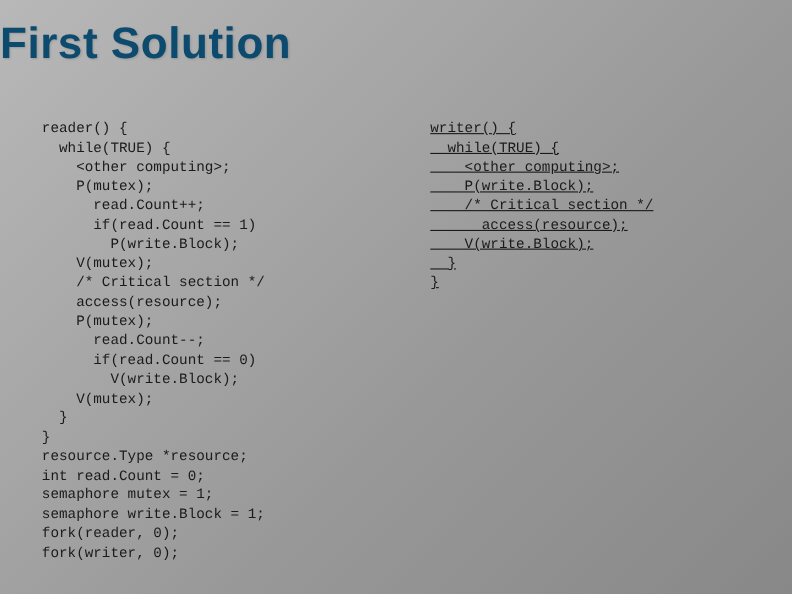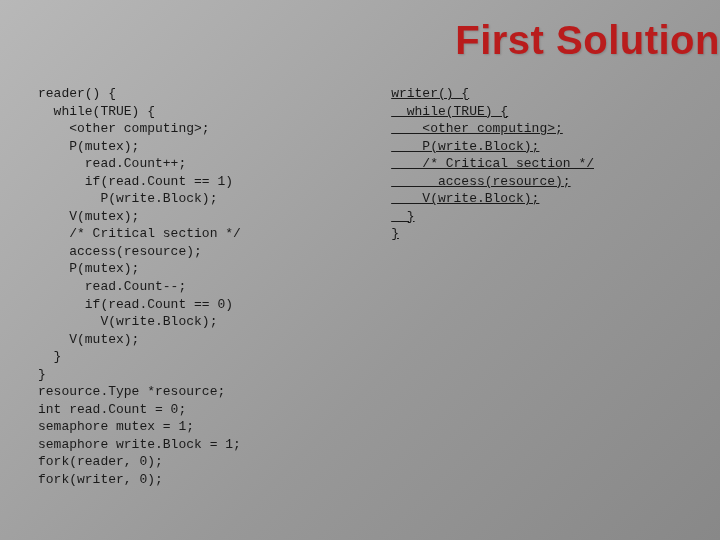--- a/index.html
+++ b/index.html
@@ -5,39 +5,40 @@
   * { margin: 0; padding: 0; box-sizing: border-box; }
   body {
     width: 720px;
     height: 540px;
     background: linear-gradient(135deg, #b8b8b8 0%, #a8a8a8 30%, #989898 60%, #888888 100%);
     font-family: Arial, sans-serif;
     overflow: hidden;
     position: relative;
   }
   .title {
-    text-align: right;
+    text-align: left;
     font-size: 40px;
     font-weight: bold;
-    color: #b91c1c;
+    color: #0c4a6e;
     padding-top: 18px;
     text-shadow: 1px 1px 2px rgba(0,0,0,0.15);
     letter-spacing: 0.5px;
   }
   .content {
     display: flex;
     padding: 22px 38px 0 38px;
     gap: 30px;
   }
   .col {
     font-family: "Courier New", Courier, monospace;
     font-size: 13px;
     line-height: 1.35;
     color: #1a1a1a;
     white-space: pre;
+    margin-top: 23px;
   }
   .col-left { flex: 1; }
   .col-right { flex: 0.9; text-decoration: underline; }
 </style>
 </head>
 <body>
 
 <h1 class="title">First Solution</h1>
 
 <div class="content">

